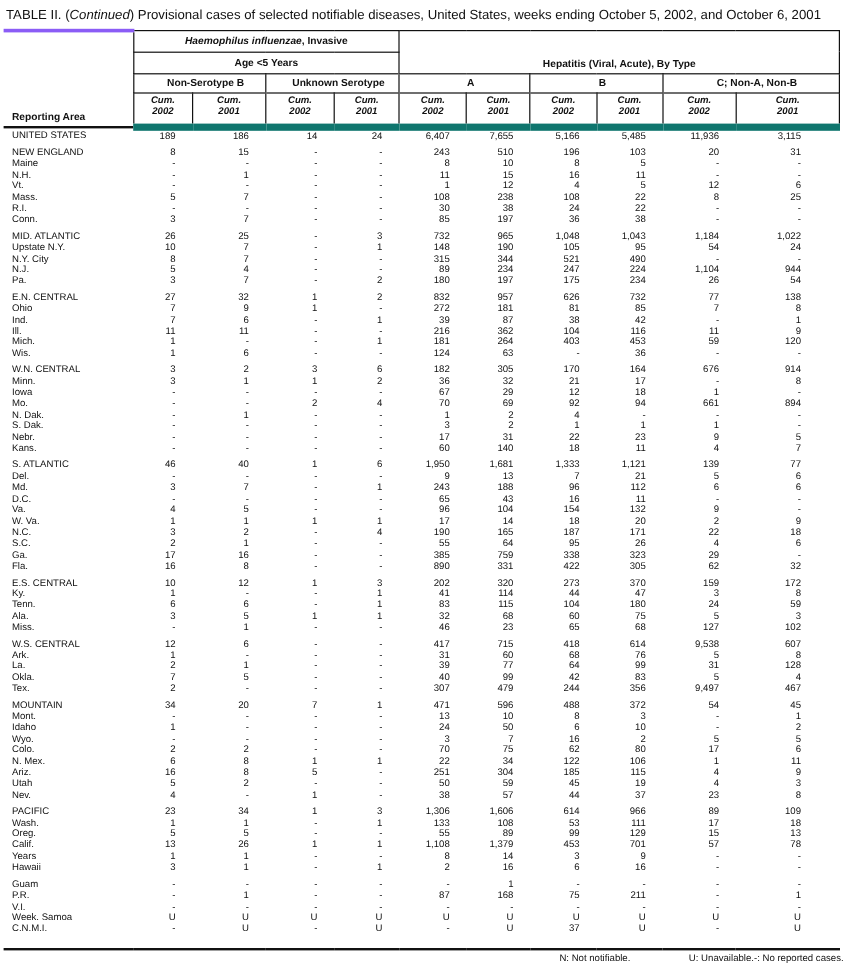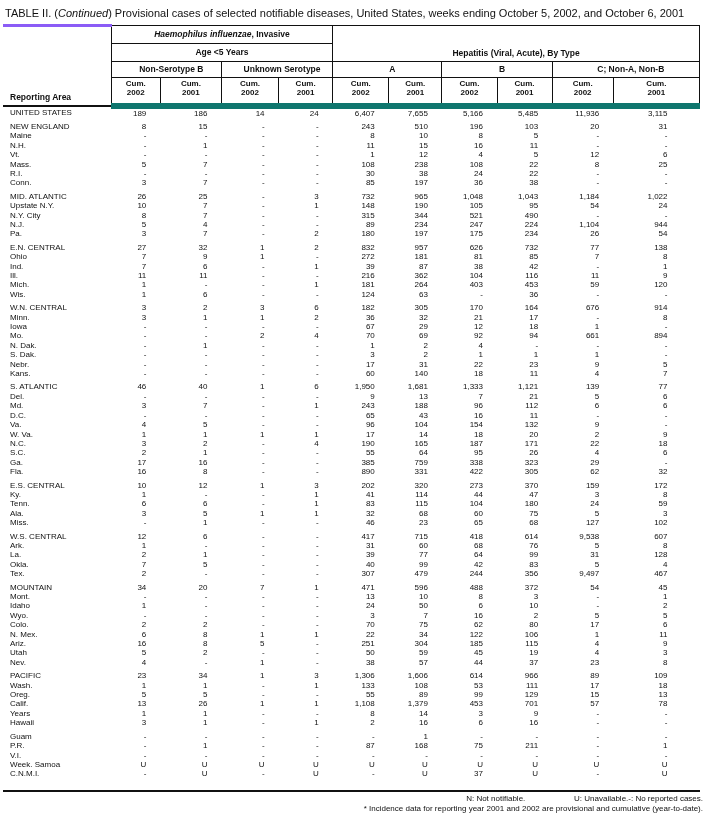--- a/index.html
+++ b/index.html
@@ -34,21 +34,21 @@
   .h-g2 {
     border-top:1px solid #111; border-right:1px solid #111; border-bottom:1px solid #111;
     vertical-align:bottom; padding-bottom:3px;
   }
   .h-g1sub {
     border-left:1px solid #111; border-right:1px solid #111; border-bottom:1px solid #111;
     height:17px;
   }
   .h-sub { border-left:1px solid #111; border-bottom:1px solid #111; height:15px;padding-left:10px; }
   .h-edge-r { border-right:1px solid #111;text-align:center; }
-  .h-cum { border-left:1px solid #111; border-bottom:6px solid #0f766e; padding:1px 0 6px 0; }
+  .h-cum { border-left:1px solid #111; border-bottom:6px solid #0f766e; padding:1px 0 6px 0;font-style:italic; }
   .h-cum div { font-size:8px; line-height:9px; }
   tbody td { font-size:8px; line-height:9.4px; white-space:nowrap; }
   td.area { text-align:left; padding-left:7px; }
   td.num  { text-align:right; padding-right:14px; }
   td.num:last-child { padding-right:32px; }
   tr.gap td { padding-top:4px; }
   tbody tr:last-child td { border-bottom:2px solid #111; padding-bottom:11px; }
   .footnotes { padding:2px 0 0 3px; font-size:8px; line-height:10px;text-align:right; }
   .fn-n { display:inline-block; width:107px; }
   .fn-u { display:inline-block; width:103px; }
@@ -1007,16 +1007,15 @@
           <td class="num">-</td>
           <td class="num">U</td>
         </tr>
       </tbody>
   </table>
 
   <div class="footnotes">
     <div>
       <span class="fn-n">N: Not notifiable.</span><span class="fn-u">U: Unavailable.</span><span>-: No reported cases.</span>
     </div>
-    <div>* Incidence data for reporting year 2001 and 2002 are provisional and cumulative (year-to-date).</div>
   </div>
 
 </div>
 
 </body></html>

